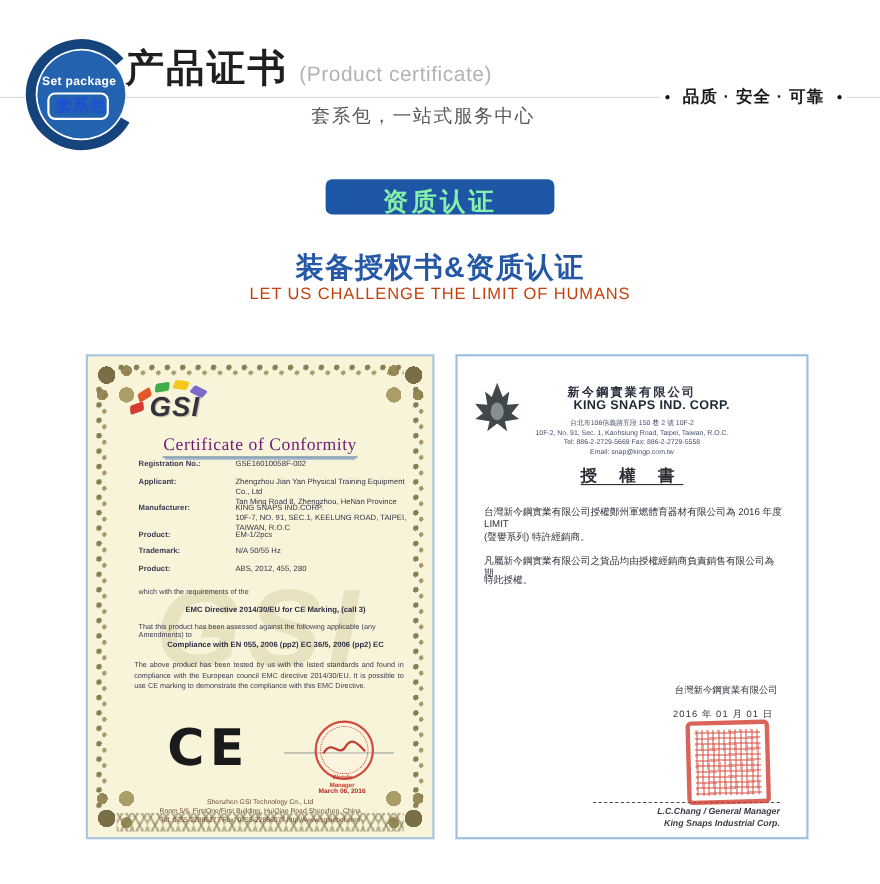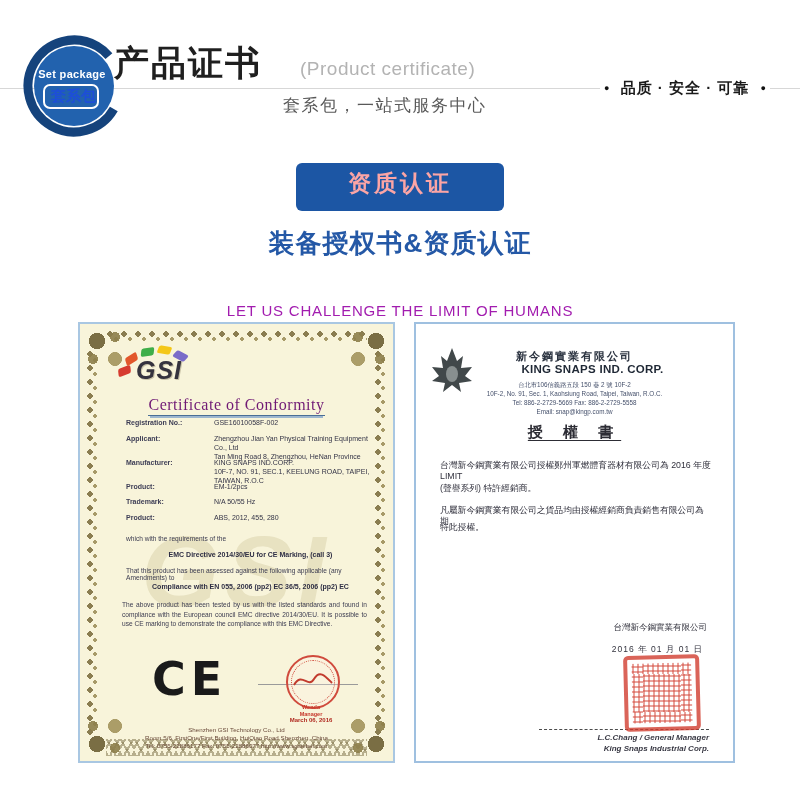--- a/index.html
+++ b/index.html
@@ -7,37 +7,37 @@
         font-family:"Liberation Sans",sans-serif;}
 
   
   .divider{position:absolute;left:0;top:88px;width:800px;height:0;border-top:1px solid #d7d7d7;}
   .logo{position:absolute;left:22px;top:34px;width:104px;height:104px;z-index:5;}
   .logo svg{position:absolute;left:0;top:0;}
   .logo-l1{position:absolute;left:0;top:34px;width:100px;text-align:center;color:#fff;
            font-size:11px;font-weight:bold;letter-spacing:.3px;}
   .logo-l2{position:absolute;left:21px;top:50px;width:50px;text-align:right;color:#1d4ed8;
            font-size:15px;font-weight:bold;border:2px solid #fff;border-radius:7px;padding:1px 1px;}
-  .titlewrap{position:absolute;left:114px;top:42px;display:flex;align-items:flex-end;z-index:4;gap:28px;}
+  .titlewrap{position:absolute;left:114px;top:42px;display:flex;align-items:flex-end;z-index:4;}
   .title{font-size:35px;color:#1f1f1f;font-weight:600;letter-spacing:2px;line-height:42px;}
   .title-en{font-size:19px;color:#b3b3b3;margin-left:10px;padding-bottom:4px;letter-spacing:.5px;}
   .subtitle{position:absolute;left:283px;top:94px;font-size:17px;color:#595959;letter-spacing:1.5px;}
   .slogan{position:absolute;left:600px;top:78px;width:162px;display:flex;align-items:center;
           justify-content:space-between;background:#fff;padding:0 4px;z-index:3;}
   .slogan .dot{font-size:9px;color:#111;line-height:20px;}
   .slogan-text{font-size:15px;font-weight:bold;color:#1a1a1a;letter-spacing:1px;}
 
   
-  .banner{position:absolute;top:163px;left:50%;transform:translateX(-50%);height:48px;line-height:40px;
-          padding:0 52px;background:#1c56a4;color:#fca5a5;font-size:23px;font-weight:bold;
+  .banner{position:absolute;top:163px;left:50%;transform:translateX(-50%);height:32px;line-height:40px;
+          padding:0 52px;background:#1c56a4;color:#86efac;font-size:23px;font-weight:bold;
           letter-spacing:3px;border-radius:6px;}
   .heading{position:absolute;top:226px;left:0;width:800px;text-align:center;color:#2458a6;
            font-size:26px;font-weight:bold;letter-spacing:1px;}
-  .subheading{position:absolute;top:259px;left:0;width:800px;text-align:center;color:#a21caf;
-              font-size:15px;letter-spacing:.8px;margin-top:43px;}
+  .subheading{position:absolute;top:259px;left:0;width:800px;text-align:center;color:#c2410c;
+              font-size:15px;letter-spacing:.8px;}
 
   
   .cert{position:absolute;top:322px;height:441px;box-sizing:border-box;}
   .cert-left{left:78px;width:317px;border:2px solid #a9c7e2;background:#f8f4da;}
   .cert-right{left:414px;width:321px;border:2px solid #9fc0e0;background:#fff;}
   .blur{filter:blur(.35px);}
 
   
   .orn{position:absolute;opacity:.85;}
   .orn-t,.orn-b{left:26px;right:26px;height:15px;

